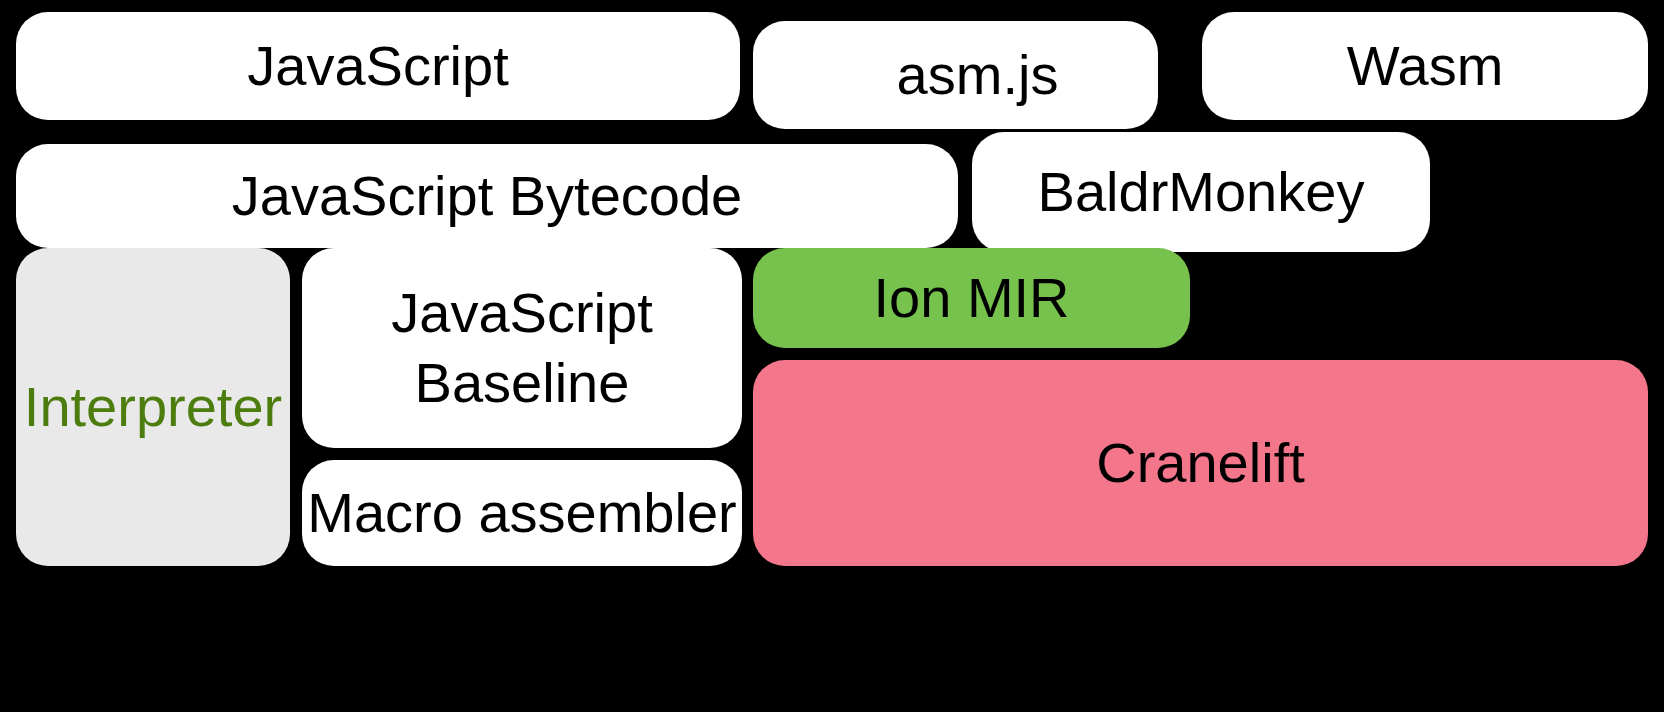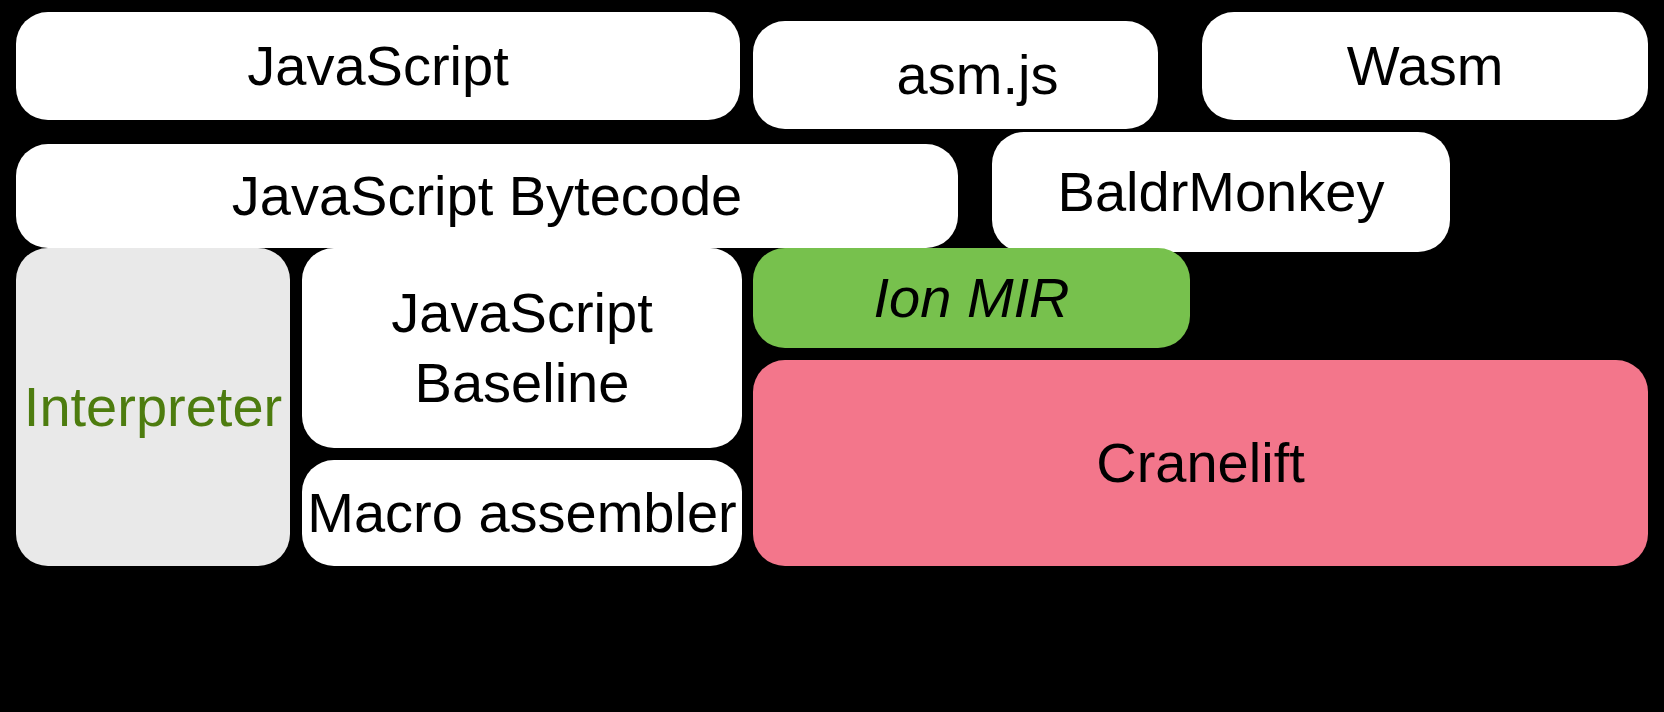--- a/index.html
+++ b/index.html
@@ -29,21 +29,21 @@
     line-height: 1.25;
     text-align: center;
     white-space: pre-line;
   }
   
   .b-javascript   { left: 16px;   top: 12px;  width: 724px; height: 108px; }
   .b-asmjs        { left: 753px;  top: 21px;  width: 361px; height: 108px; padding-left: 44px; }
   .b-wasm         { left: 1202px; top: 12px;  width: 446px; height: 108px; }
   
   .b-bytecode     { left: 16px;   top: 132px; width: 942px; height: 104px; margin-top: 12px; }
-  .b-baldrmonkey  { left: 972px;  top: 132px; width: 458px; height: 120px; margin-left: 20px; }
+  .b-baldrmonkey  { left: 972px;  top: 132px; width: 458px; height: 120px; }
   
   .b-interpreter  { left: 16px;   top: 248px; width: 274px; height: 318px; }
   .b-baseline     { left: 302px;  top: 248px; width: 440px; height: 200px; }
   .b-ionmir       { left: 753px;  top: 248px; width: 437px; height: 100px; }
   .b-cranelift    { left: 753px;  top: 360px; width: 895px; height: 206px; }
   .b-macro        { left: 302px;  top: 460px; width: 440px; height: 106px; }
   
   .b-native       { left: 302px;  top: 578px; width: 1346px; height: 108px; }
 </style>
 </head>
@@ -73,21 +73,21 @@
 
   <div class="box b-interpreter" style="background: rgb(233, 233, 233);">
     <span style="color: #4d7c0f;">Interpreter</span>
   </div>
 
   <div class="box b-baseline" style="background: rgb(255, 255, 255);">
     <span style="color: rgb(0, 0, 0);">JavaScript
 Baseline</span>
   </div>
 
-  <div class="box b-ionmir" style="background: rgb(119, 193, 77); font-style: italic;">
+  <div class="box b-ionmir" style="background: rgb(119, 193, 77);">
     <span style="color: rgb(0, 0, 0);">Ion MIR</span>
   </div>
 
   <div class="box b-cranelift" style="background: rgb(243, 118, 139);">
     <span style="color: rgb(0, 0, 0);">Cranelift</span>
   </div>
 
   <div class="box b-macro" style="background: rgb(255, 255, 255);">
     <span style="color: rgb(0, 0, 0);">Macro assembler</span>
   </div>

